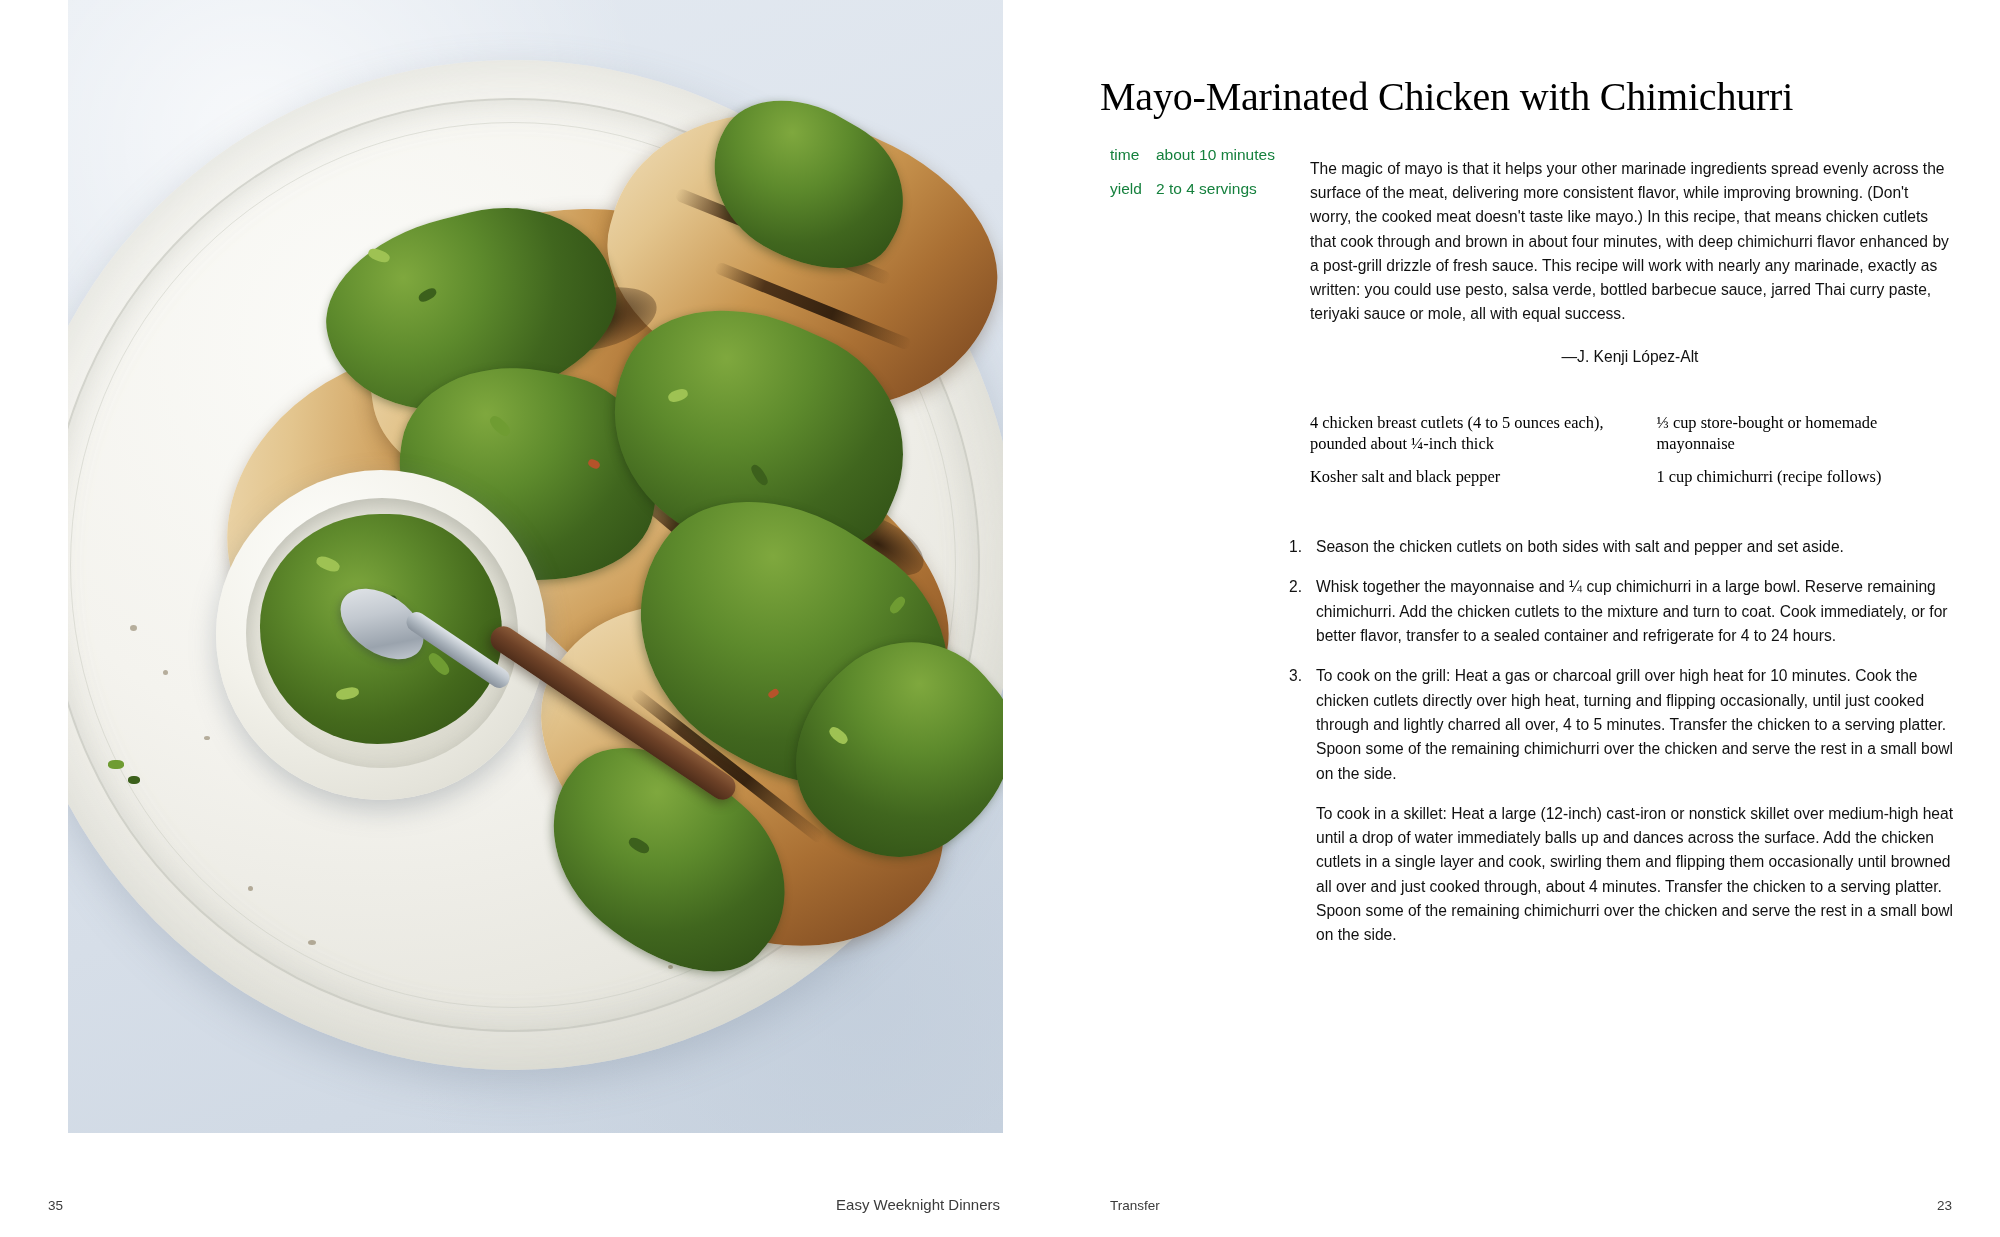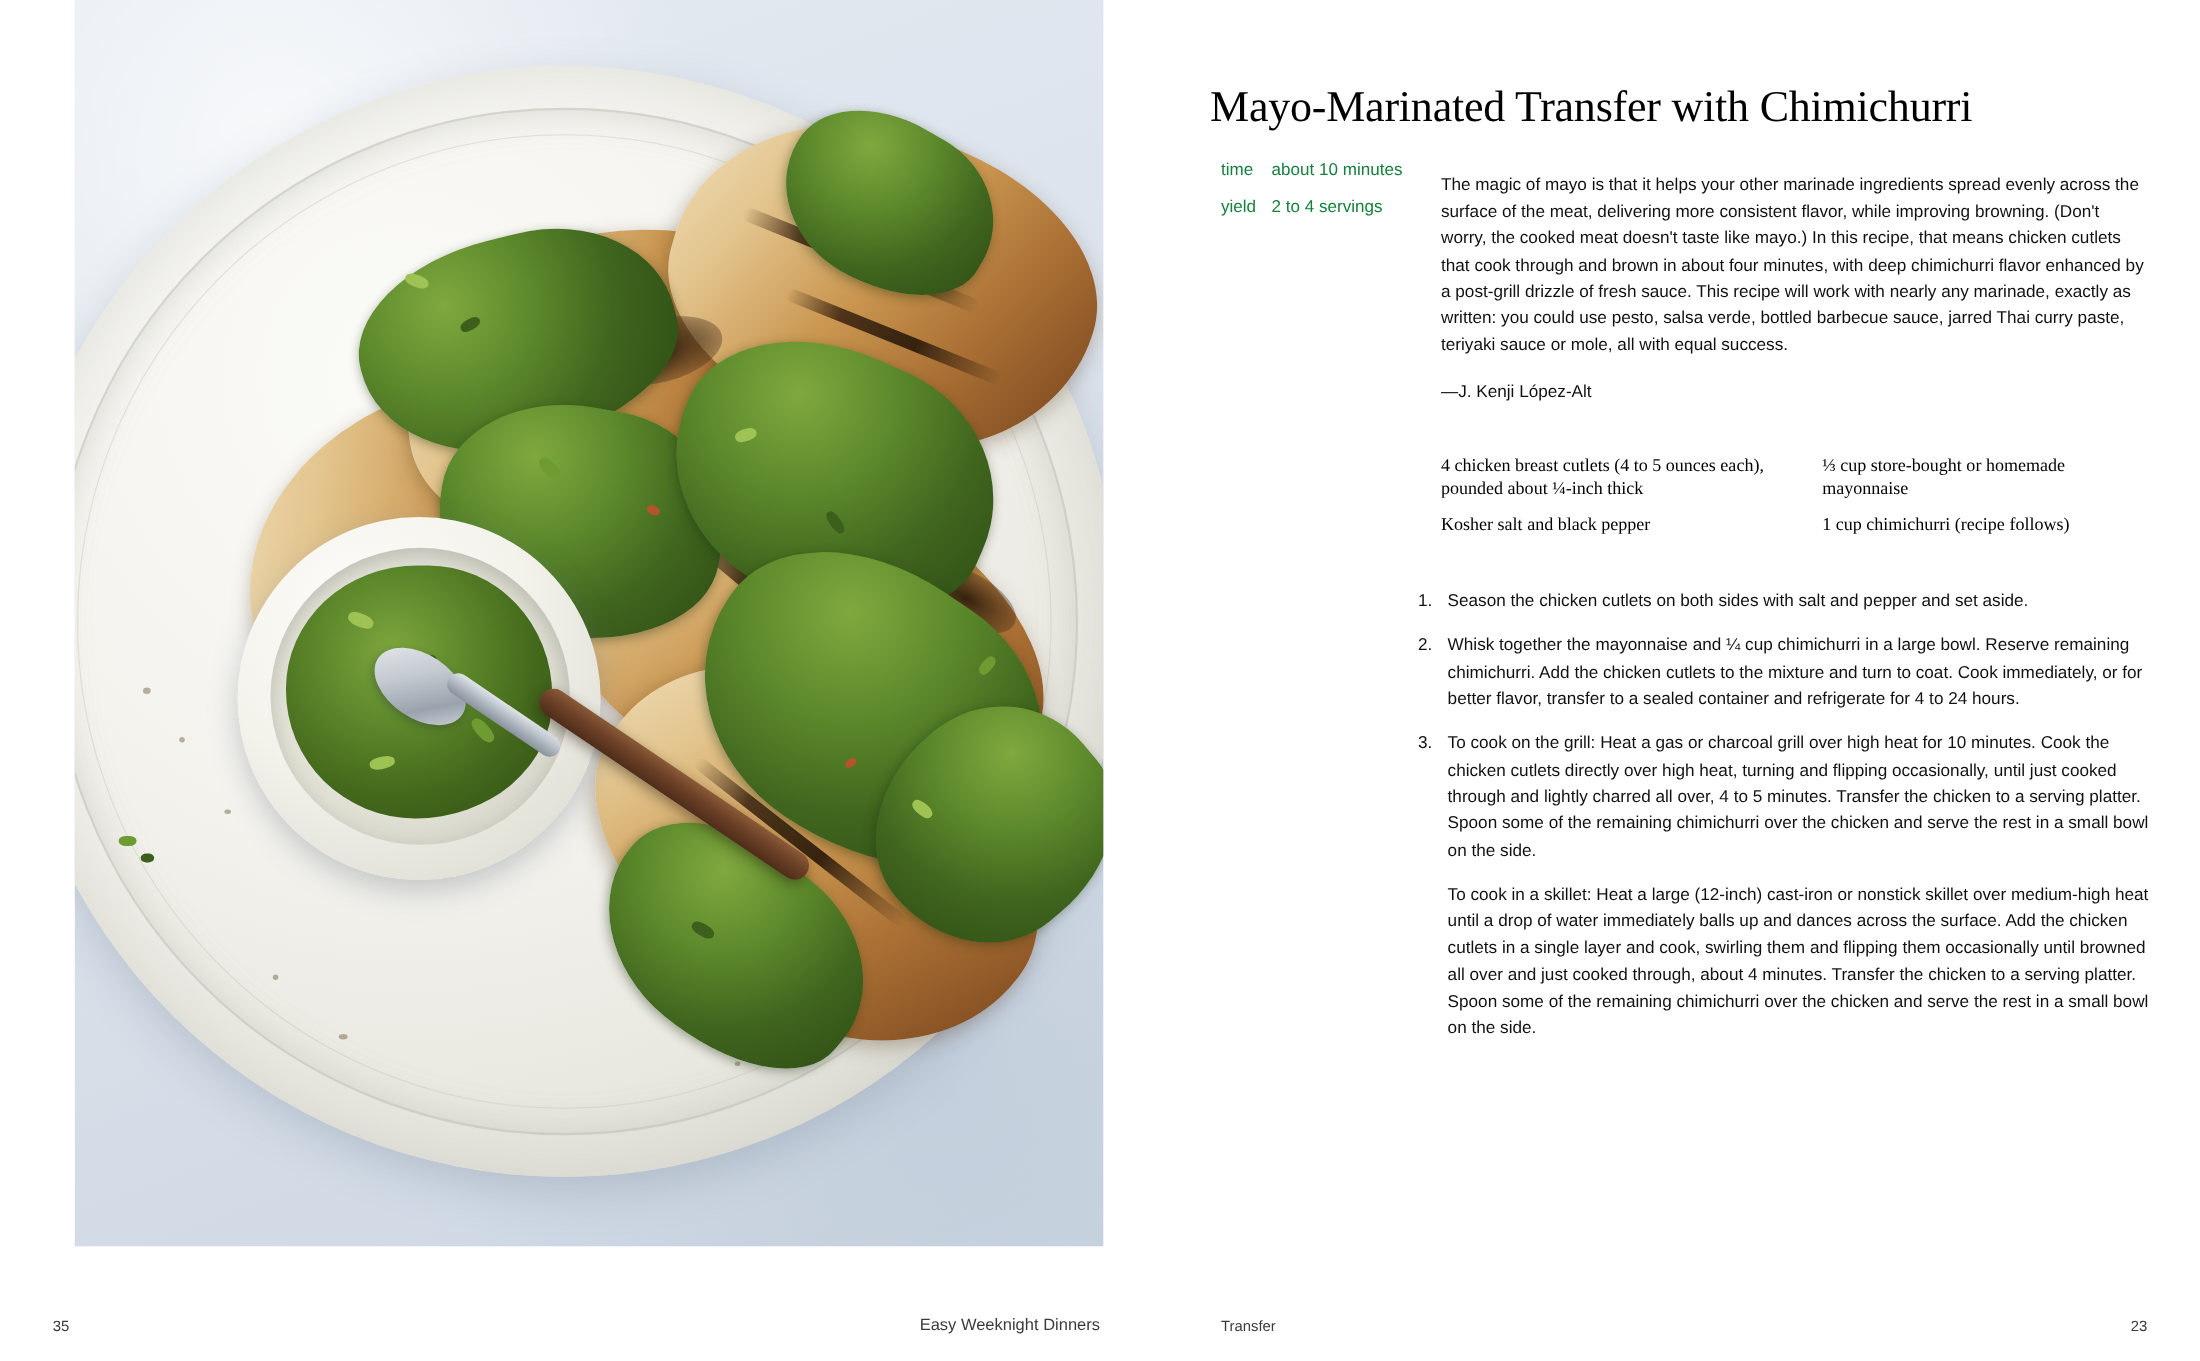--- a/index.html
+++ b/index.html
@@ -220,21 +220,21 @@
     line-height: 1.56;
     color: #111;
     text-align: left;
   }
   .byline {
     position: absolute;
     left: 310px;
     top: 348px;
     width: 640px;
     font-size: 15.6px;
-    text-align: left;
+    text-align: center;
     color: #111;
   }
 
   .ingredients {
     position: absolute;
     left: 310px;
     top: 412px;
     width: 645px;
     display: flex;
     gap: 48px;
@@ -362,21 +362,21 @@
       <div class="spoon-handle" style="left:400px;top:700px;"></div>
 
     </div>
 
     <div class="footer-left-num">35</div>
     <div class="footer-left-text">Easy Weeknight Dinners</div>
   </div>
 
   <div class="page-right">
 
-    <h1 class="recipe-title">Mayo-Marinated Transfer with Chimichurri</h1>
+    <h1 class="recipe-title">Mayo-Marinated Chicken with Chimichurri</h1>
 
     <div class="meta-block">
       <div class="meta-row">
         <span class="meta-key">time</span>
         <span class="meta-val">about 10 minutes</span>
       </div>
       <div class="meta-row">
         <span class="meta-key">yield</span>
         <span class="meta-val">2 to 4 servings</span>
       </div>

